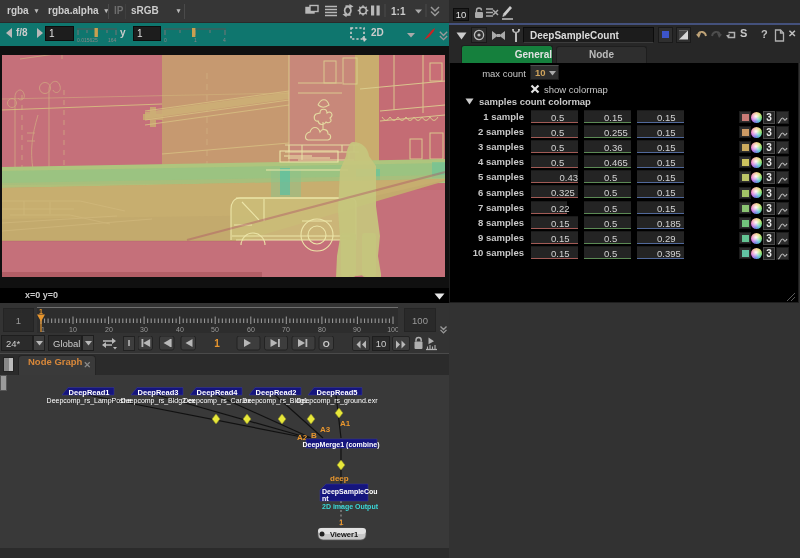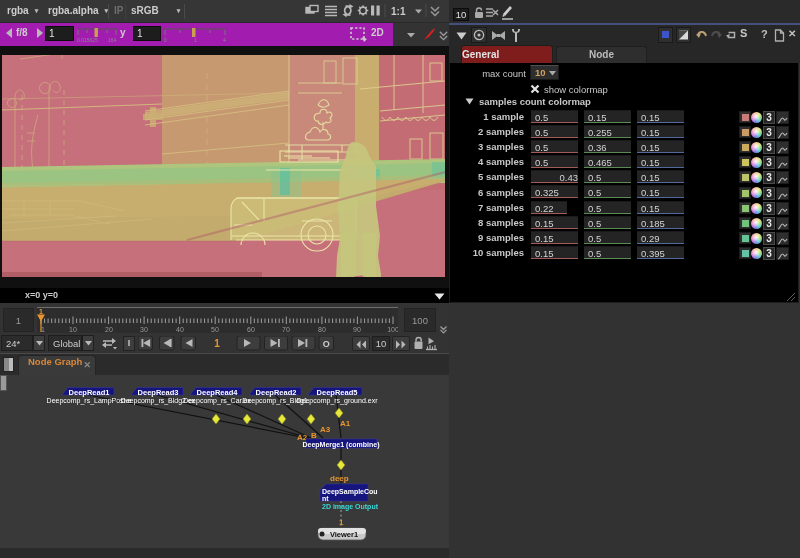--- a/index.html
+++ b/index.html
@@ -3,40 +3,40 @@
 <meta charset="utf-8">
 <style>
 * { margin:0; padding:0; box-sizing:border-box; }
 html,body { width:800px; height:558px; overflow:hidden; background:#333333;
   font-family:"Liberation Sans", sans-serif; }
 #page { position:relative; width:800px; height:558px; background:#333333; }
 .abs { position:absolute; }
 
 #left { position:absolute; left:0; top:0; width:449px; height:558px; }
 #row1 { position:absolute; left:0; top:0; width:449px; height:23px; background:#363636; border-bottom:1px solid #2a2a2a; }
-#row2 { position:absolute; left:0; top:23px; width:393px; height:23px; background:#a21caf;padding-left:18px; }
+#row2 { position:absolute; left:0; top:23px; width:449px; height:23px; background:#0f766e;padding-left:18px; }
 .ddbtn { position:absolute; height:16px; top:3px; background:#363636; color:#cccccc;
   font-size:10px; font-weight:bold; line-height:16px; padding:0 4px; }
 .dda { display:inline-block; margin-left:6px; font-size:7px; color:#bbbbbb; vertical-align:1px;}
 .vdiv { position:absolute; top:4px; width:1px; height:15px; background:#4a4a4a; }
 #viewer { position:absolute; left:0; top:46px; width:449px; height:242px; background:#101010; }
 #xybar { position:absolute; left:0; top:288px; width:449px; height:15px; background:#000000; color:#cccccc; font-size:9px; font-weight:bold; line-height:15px; padding-left:25px; }
 #timeline { position:absolute; left:0; top:303px; width:449px; height:31px; background:#333333; }
 #controls { position:absolute; left:0; top:334px; width:449px; height:19px; background:#333333; }
 #tabbar { position:absolute; left:0; top:353px; width:449px; height:22px; background:#2b2b2b; border-top:1px solid #4a4a4a; }
 #nodegraph { position:absolute; left:0; top:375px; width:449px; height:173px; background:#393939; }
 #bottomstrip { position:absolute; left:0; top:548px; width:449px; height:10px; background:#2b2b2b; }
 
 #right { position:absolute; left:449px; top:0; width:351px; height:558px; background:#323232; }
 #rtop { position:absolute; left:0; top:0; width:351px; height:23px; background:#2a2a2a; }
 #blueline { position:absolute; left:0; top:23px; width:351px; height:2px; background:#44517c; }
 #rheader { position:absolute; left:0; top:25px; width:351px; height:20px; background:#272727; }
 #rtabs { position:absolute; left:0; top:45px; width:351px; height:18px; background:#272727; }
 #rcontent { position:absolute; left:0; top:63px; width:350px; height:240px; background:#000000; border:1px solid #1e1e1e; border-top:none; }
-.field { position:absolute; height:13px; background:#242424; color:#d4d4d4; font-size:9.5px; line-height:13px; padding-left:4px; border-top:1px solid #1a1a1a;}
+.field { position:absolute; height:13px; background:#242424; color:#d4d4d4; font-size:9.5px; line-height:13px; padding-left:20px; border-top:1px solid #1a1a1a;}
 .f-r { border-bottom:1px solid #a25b56; }
 .f-g { border-bottom:1px solid #5c8a55; }
 .f-b { border-bottom:1px solid #51699b; }
 .rowlabel { position:absolute; width:70px; text-align:right; color:#c8c8c8; font-size:9.5px; font-weight:bold; }
 .swatchbtn { position:absolute; width:12px; height:12px; background:#2e2e2e; border:1px solid #1c1c1c; }
 .swatchbtn b { position:absolute; left:2px; top:2px; width:7px; height:7px; display:block;}
 .wheel { position:absolute; width:11px; height:11px; border-radius:50%;
   background:radial-gradient(circle at 45% 40%, #ffffff 0%, rgba(255,255,255,0.1) 60%, rgba(255,255,255,0) 70%),
   conic-gradient(from 140deg, #58c8c8,#6a7ae0,#c860d8,#e86a9a,#e8a05a,#d8d855,#7ad860,#58c8c8); }
 .btn3 { position:absolute; width:12px; height:13px; background:#262626; border:1px solid #4a4a4a; color:#e8e8e8; font-size:10px; font-weight:bold; text-align:center; line-height:12px; }
@@ -542,20 +542,21 @@
             <circle cx="7" cy="7" r="1.6" fill="#bbb"></circle>
           </svg>
       </div>
       <svg class="abs" style="left:42px; top:5px;" width="15" height="11" viewBox="0 0 15 11">
         <path d="M1 1 L7 5.5 L1 10 z M14 1 L8 5.5 L14 10 z" fill="#aaaaaa"></path>
         <rect x="6" y="4" width="3" height="3" fill="#aaaaaa"></rect>
       </svg>
       <svg class="abs" style="left:61px; top:3px;" width="12" height="15" viewBox="0 0 12 15">
         <path d="M2 1 c0 3 1.5 4 4 4 c2.5 0 4 -1 4 -4 l-2 0 0 2 -2 1 -2 -1 0 -2 z M5 5 h2 v9 h-2 z" fill="#bbbbbb"></path>
       </svg>
+      <div class="abs" style="left:74px; top:2px; width:131px; height:16px; background:#1c1c1c; border:1px solid #0c0c0c; border-bottom-color:#3c3c3c; color:#dcdcdc; font-size:10px; font-weight:bold; line-height:15px; padding-left:6px;">DeepSampleCount</div>
       <div class="abs" style="left:209px; top:2px; width:15px; height:16px; background:#2f2f2f; border:1px solid #1a1a1a;">
           <div style="position:absolute; left:3px; top:3px; width:7px; height:7px; background:#3c54c8;"></div>
         </div>
       <div class="abs" style="left:227px; top:2px; width:15px; height:16px; background:#2f2f2f; border:1px solid #1a1a1a;">
         <svg width="13" height="14" viewBox="0 0 13 14">
             <rect x="2" y="2.5" width="9" height="9" fill="#d8d8d8"></rect>
             <path d="M2 2.5 h9 l-9 9 z" fill="#444"></path>
           </svg>
       </div>
       <svg class="abs" style="left:246px; top:5px;" width="13" height="10" viewBox="0 0 13 10">
@@ -572,21 +573,21 @@
       </svg>
       <div class="abs" style="left:291px; top:2px; color:#c8c8c8; font-size:11px; font-weight:bold;">S</div>
       <div class="abs" style="left:312px; top:3px; color:#c0c0c0; font-size:11px; font-weight:bold;">?</div>
       <svg class="abs" style="left:325px; top:4px;" width="11" height="13" viewBox="0 0 11 13">
         <path d="M1.5 1 h5 l3 3 v8 h-8 z" fill="none" stroke="#b0b0b0" stroke-width="1.3"></path>
         <path d="M6.5 1 v3 h3" fill="none" stroke="#b0b0b0" stroke-width="1.3"></path>
       </svg>
       <div class="abs" style="left:339px; top:3px; color:#c0c0c0; font-size:10px; font-weight:bold;">✕</div>
     </div>
     <div id="rtabs">
-      <div class="abs" style="left:12px; top:0px; width:92px; height:18px; background:#7f1d1d; border:1px solid #1e1e1e; border-bottom:none; border-radius:3px 3px 0 0; color:#e2e2e2; font-size:10px; font-weight:bold; text-align:left; line-height:17px;">General</div>
+      <div class="abs" style="left:12px; top:0px; width:92px; height:18px; background:#15803d; border:1px solid #1e1e1e; border-bottom:none; border-radius:3px 3px 0 0; color:#e2e2e2; font-size:10px; font-weight:bold; text-align:right; line-height:17px;">General</div>
       <div class="abs" style="left:107px; top:1px; width:91px; height:17px; background:#2e2e2e; border:1px solid #1e1e1e; border-bottom:none; border-radius:3px 3px 0 0; color:#bcbcbc; font-size:10px; font-weight:bold; text-align:center; line-height:16px;">Node</div>
     </div>
     <div id="rcontent">
       <div class="abs" style="left:0; top:5px; width:76px; text-align:right; color:#c8c8c8; font-size:9.5px;">max count</div>
       <div class="abs" style="left:80px; top:2px; width:29px; height:15px; background:#2e2e2e; border:1px solid #191919; border-top-color:#4e4e4e; color:#cfa35b; font-size:9.5px; font-weight:bold; line-height:13px; padding-left:4px;">10</div>
       <svg class="abs" style="left:99px; top:8px;" width="8" height="5">
           <path d="M0 0 h7 l-3.5 4.5z" fill="#aaa"></path>
         </svg>
       <svg class="abs" style="left:80px; top:21px;" width="10" height="10" viewBox="0 0 10 10">
         <path d="M1.5 1.5 L8.5 8.5 M8.5 1.5 L1.5 8.5" stroke="#e2e2e2" stroke-width="2.2"></path>

